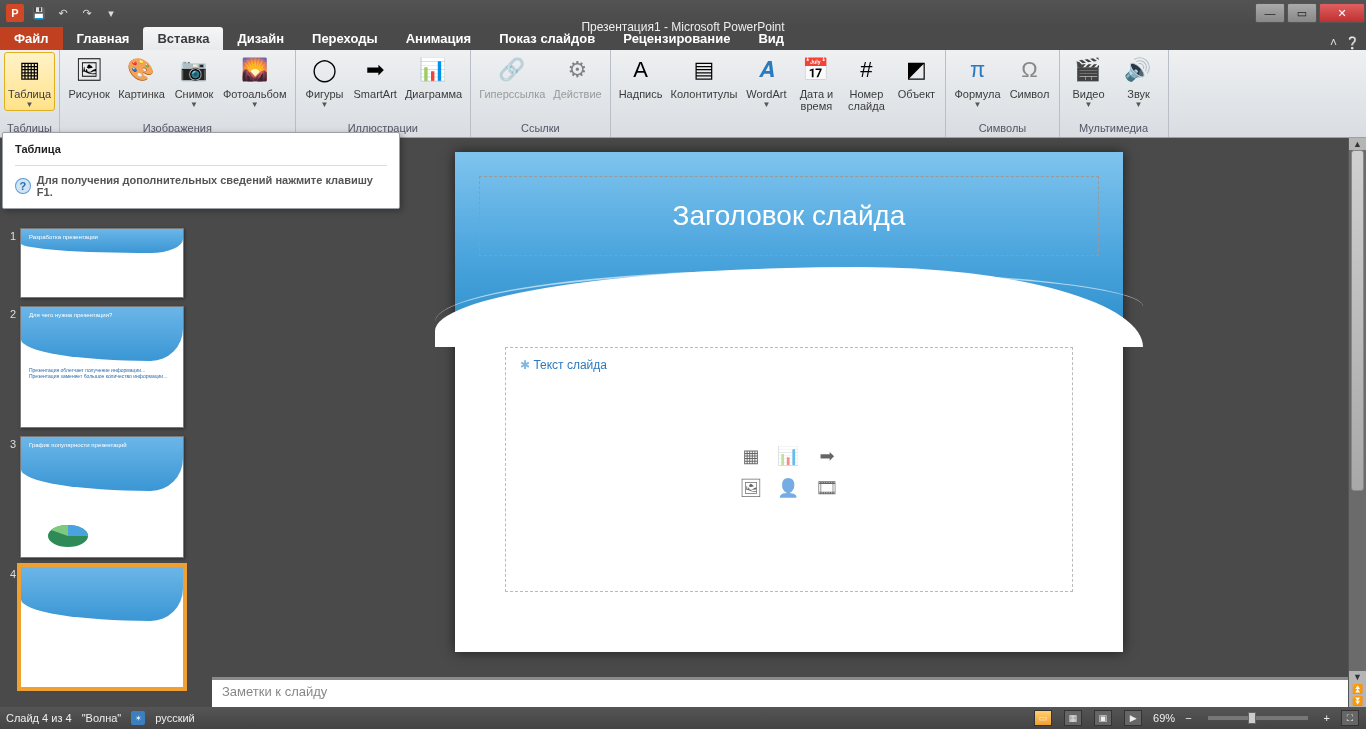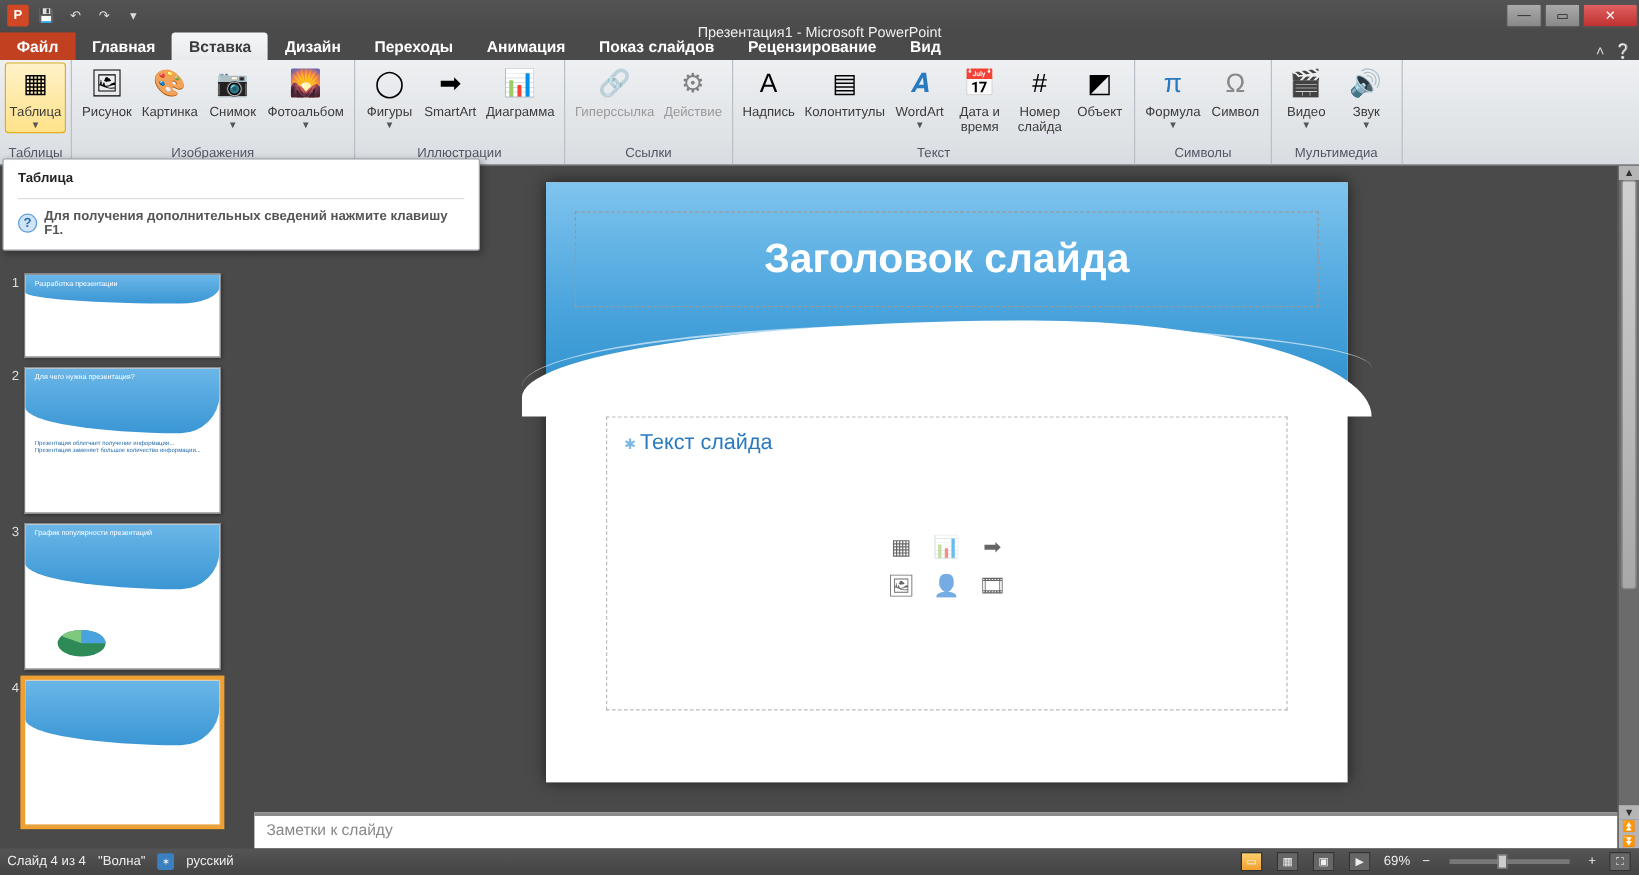--- a/index.html
+++ b/index.html
@@ -56,23 +56,23 @@
 .thumb-pie{position:absolute; bottom:8px; left:25px; width:50px; height:35px;}
 
 
 .editor { flex:1; background:#4a4a4a; display:flex; flex-direction:column; position:relative;}
 .slide-area { flex:1; display:flex; align-items:flex-start; justify-content:center; padding:14px 0; overflow:hidden;}
 .slide { width:668px; height:500px; background:#fff; box-shadow:0 0 12px rgba(0,0,0,0.6); position:relative;}
 .slide-wave{ position:absolute; top:0; left:0; right:0; height:165px; background:linear-gradient(#7fc4ee 0%, #4da6de 60%, #3494cf 100%);}
 .slide-wave::after{content:""; position:absolute; bottom:-30px; left:-20px; right:-20px; height:80px; background:#fff; border-top-left-radius:60% 80%; border-top-right-radius:40% 100%;}
 .slide-wave::before{content:""; position:absolute; bottom:-5px; left:-20px; right:-20px; height:50px; border-top:2px solid rgba(255,255,255,0.6); border-top-left-radius:50% 100%; border-top-right-radius:50% 70%;}
 .ph-title{ position:absolute; top:24px; left:24px; right:24px; height:80px; border:1px dashed #999; display:flex; align-items:center; justify-content:center;}
-.ph-title span{ color:#fff; font-size:34px; font-weight:700;}
+.ph-title span{ color:#fff; font-size:28px; font-weight:400;}
 .ph-body{ position:absolute; top:195px; left:50px; right:50px; bottom:60px; border:1px dashed #bbb; padding:10px 14px;}
-.ph-body .bul{ color:#2a7abf; font-size:18px;}
+.ph-body .bul{ color:#2a7abf; font-size:12px;}
 .ph-body .bul::before{content:"✱ "; font-size:12px; color:#7fb8e0;}
 .ph-icons{ position:absolute; top:95px; left:50%; transform:translateX(-50%); display:grid; grid-template-columns:repeat(3,32px); gap:6px;}
 .ph-icons div{width:32px; height:26px; display:flex; align-items:center; justify-content:center; font-size:18px; opacity:0.6;}
 .vscroll{position:absolute; top:0; right:0; bottom:0; width:18px; background:#6b6b6b; border-left:1px solid #555;}
 .vscroll .thumb-s{position:absolute; top:12px; left:2px; right:2px; height:60%; background:linear-gradient(#d0d0d0,#a8a8a8); border-radius:3px; border:1px solid #888;}
 .vscroll .arr{position:absolute; left:0; right:0; height:12px; display:flex; align-items:center; justify-content:center; color:#333; font-size:9px; background:#b5b5b5;}
 
 
 .notes { height:30px; background:#fff; border-top:3px solid #8a8a8a; padding:4px 10px; font-size:13px; color:#888; margin-right:18px;}
 
@@ -212,21 +212,20 @@
         <div class="rb-btn">
           <div class="rb-ico">#</div>
           <div class="rb-lbl" style="white-space: pre;">Номер
 слайда</div>
         </div>
         <div class="rb-btn">
           <div class="rb-ico">◩</div>
           <div class="rb-lbl" style="white-space: pre;">Объект</div>
         </div>
       </div>
-      <div class="group-title">Текст</div>
     </div>
     <div class="group">
       <div class="group-btns">
         <div class="rb-btn">
           <div class="rb-ico" style="color: rgb(42, 122, 191);">π</div>
           <div class="rb-lbl" style="white-space: pre;">Формула</div>
           <div class="rb-dd">▼</div>
         </div>
         <div class="rb-btn">
           <div class="rb-ico" style="color: rgb(136, 136, 136);">Ω</div>

